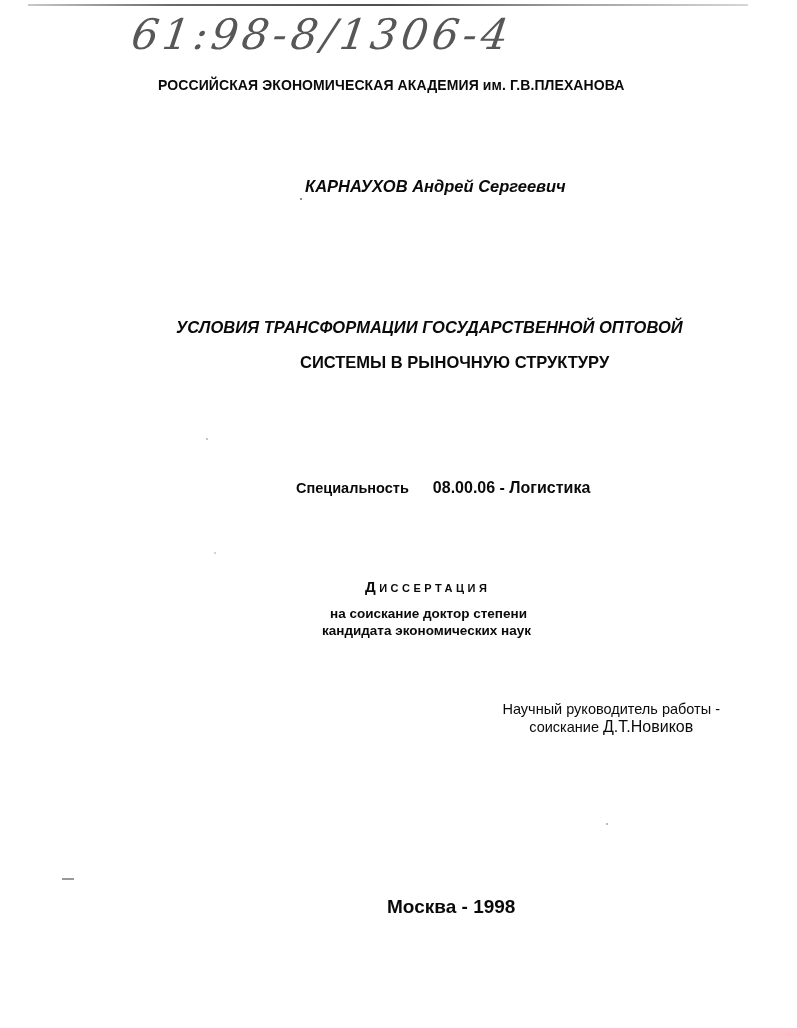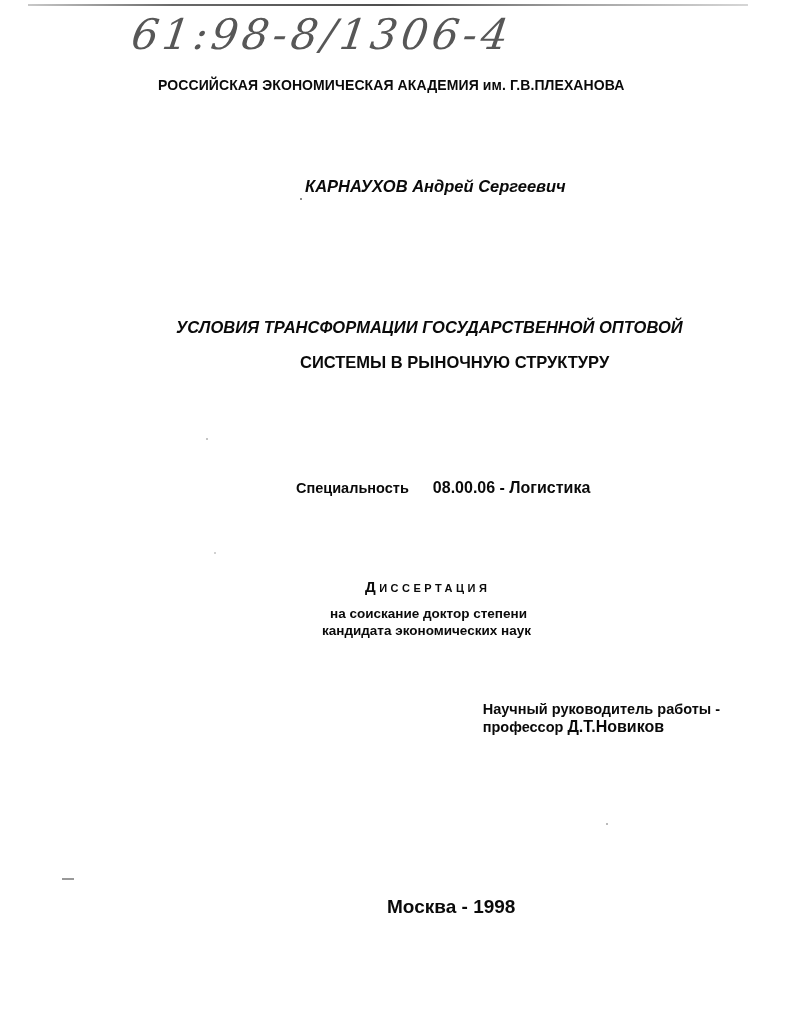--- a/index.html
+++ b/index.html
@@ -25,22 +25,22 @@
     .institution { left: 158px; top: 77px; font-size: 14px; letter-spacing: 0.1px; }
     .author { left: 305px; top: 177px; font-size: 16.5px; font-style: italic; }
     .title-1 { left: 176px; top: 318px; font-size: 16.5px; font-style: italic; }
     .title-2 { left: 279px; top: 353px; font-size: 16.5px; margin-left: 21px; }
     .specialty { left: 296px; top: 479px; font-size: 14.5px; }
     .specialty .code { font-size: 16px; margin-left: 20px; }
     .diss-label { left: 365px; top: 578px; font-size: 15px; letter-spacing: 3.5px; font-variant: small-caps; }
     .diss-l1 { left: 330px; top: 606px; font-size: 13.5px; }
     .diss-l2 { left: 322px; top: 623px; font-size: 13.5px; text-align: center; }
     .sup-block {
-      position: absolute; right: 77px; top: 700px; text-align: left;
-      font-weight: bold; font-size: 14.5px; line-height: 18px; white-space: nowrap;
+      position: absolute; right: 77px; top: 700px; text-align: center;
+      font-weight: normal; font-size: 14.5px; line-height: 18px; white-space: nowrap;
     }
     .sup-name { font-size: 16px; }
     .city-year { left: 387px; top: 896px; font-size: 19px; }
     .speck { position: absolute; background: #666; border-radius: 50%; }
     .dash-mark { position: absolute; left: 62px; top: 878px; width: 12px; height: 2px; background: #555; opacity: 0.6; }
   </style>
 </head>
 <body>
 
 <div class="scan-line"></div>
@@ -59,21 +59,21 @@
   <span class="code">08.00.06 - Логистика</span>
 </div>
 
 <div class="line diss-label">Диссертация</div>
 <div class="line diss-l1">на соискание доктор степени</div>
 <div class="line diss-l2">кандидата экономических наук</div>
 
 <div class="sup-block">
   <div>Научный руководитель работы -</div>
   <div>
-    <span>профессор</span>
+    <span>соискание</span>
     <span class="sup-name">Д.Т.Новиков</span>
   </div>
 </div>
 
 <div class="line city-year">Москва - 1998</div>
 
 <div class="speck" style="left:300px;top:198px;width:2px;height:2px;"></div>
 <div class="speck" style="left:206px;top:438px;width:2px;height:2px;opacity:.5"></div>
 <div class="speck" style="left:606px;top:823px;width:2px;height:2px;opacity:.6"></div>
 <div class="speck" style="left:214px;top:552px;width:2px;height:2px;opacity:.4"></div>

